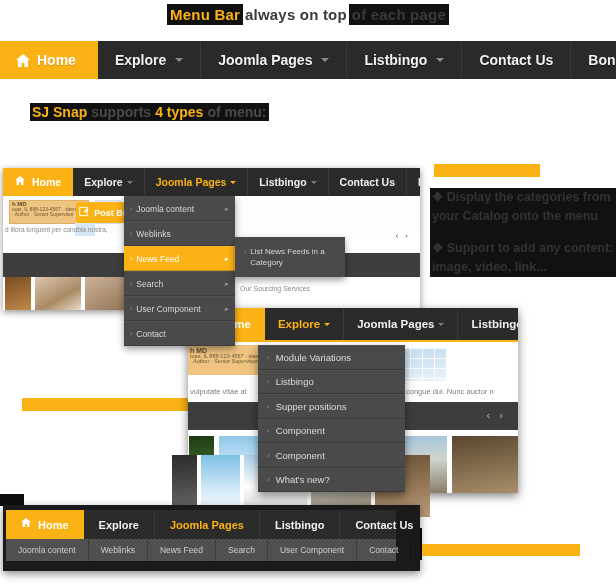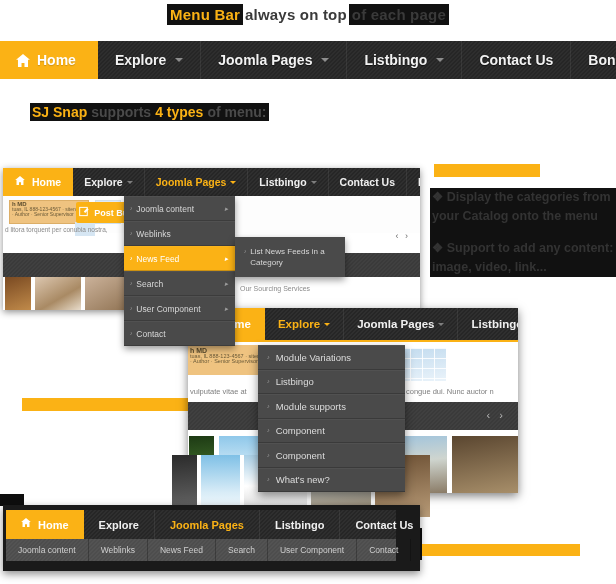--- a/index.html
+++ b/index.html
@@ -451,21 +451,21 @@
     <div class="it">
       <i class="ch">›</i>
         <span>Module Variations</span>
     </div>
     <div class="it">
       <i class="ch">›</i>
         <span>Listbingo</span>
     </div>
     <div class="it">
       <i class="ch">›</i>
-        <span>Module supports</span>
+        <span>Supper positions</span>
     </div>
     <div class="it">
       <i class="ch">›</i>
         <span>Component</span>
     </div>
     <div class="it">
       <i class="ch">›</i>
         <span>Component</span>
     </div>
     <div class="it">

